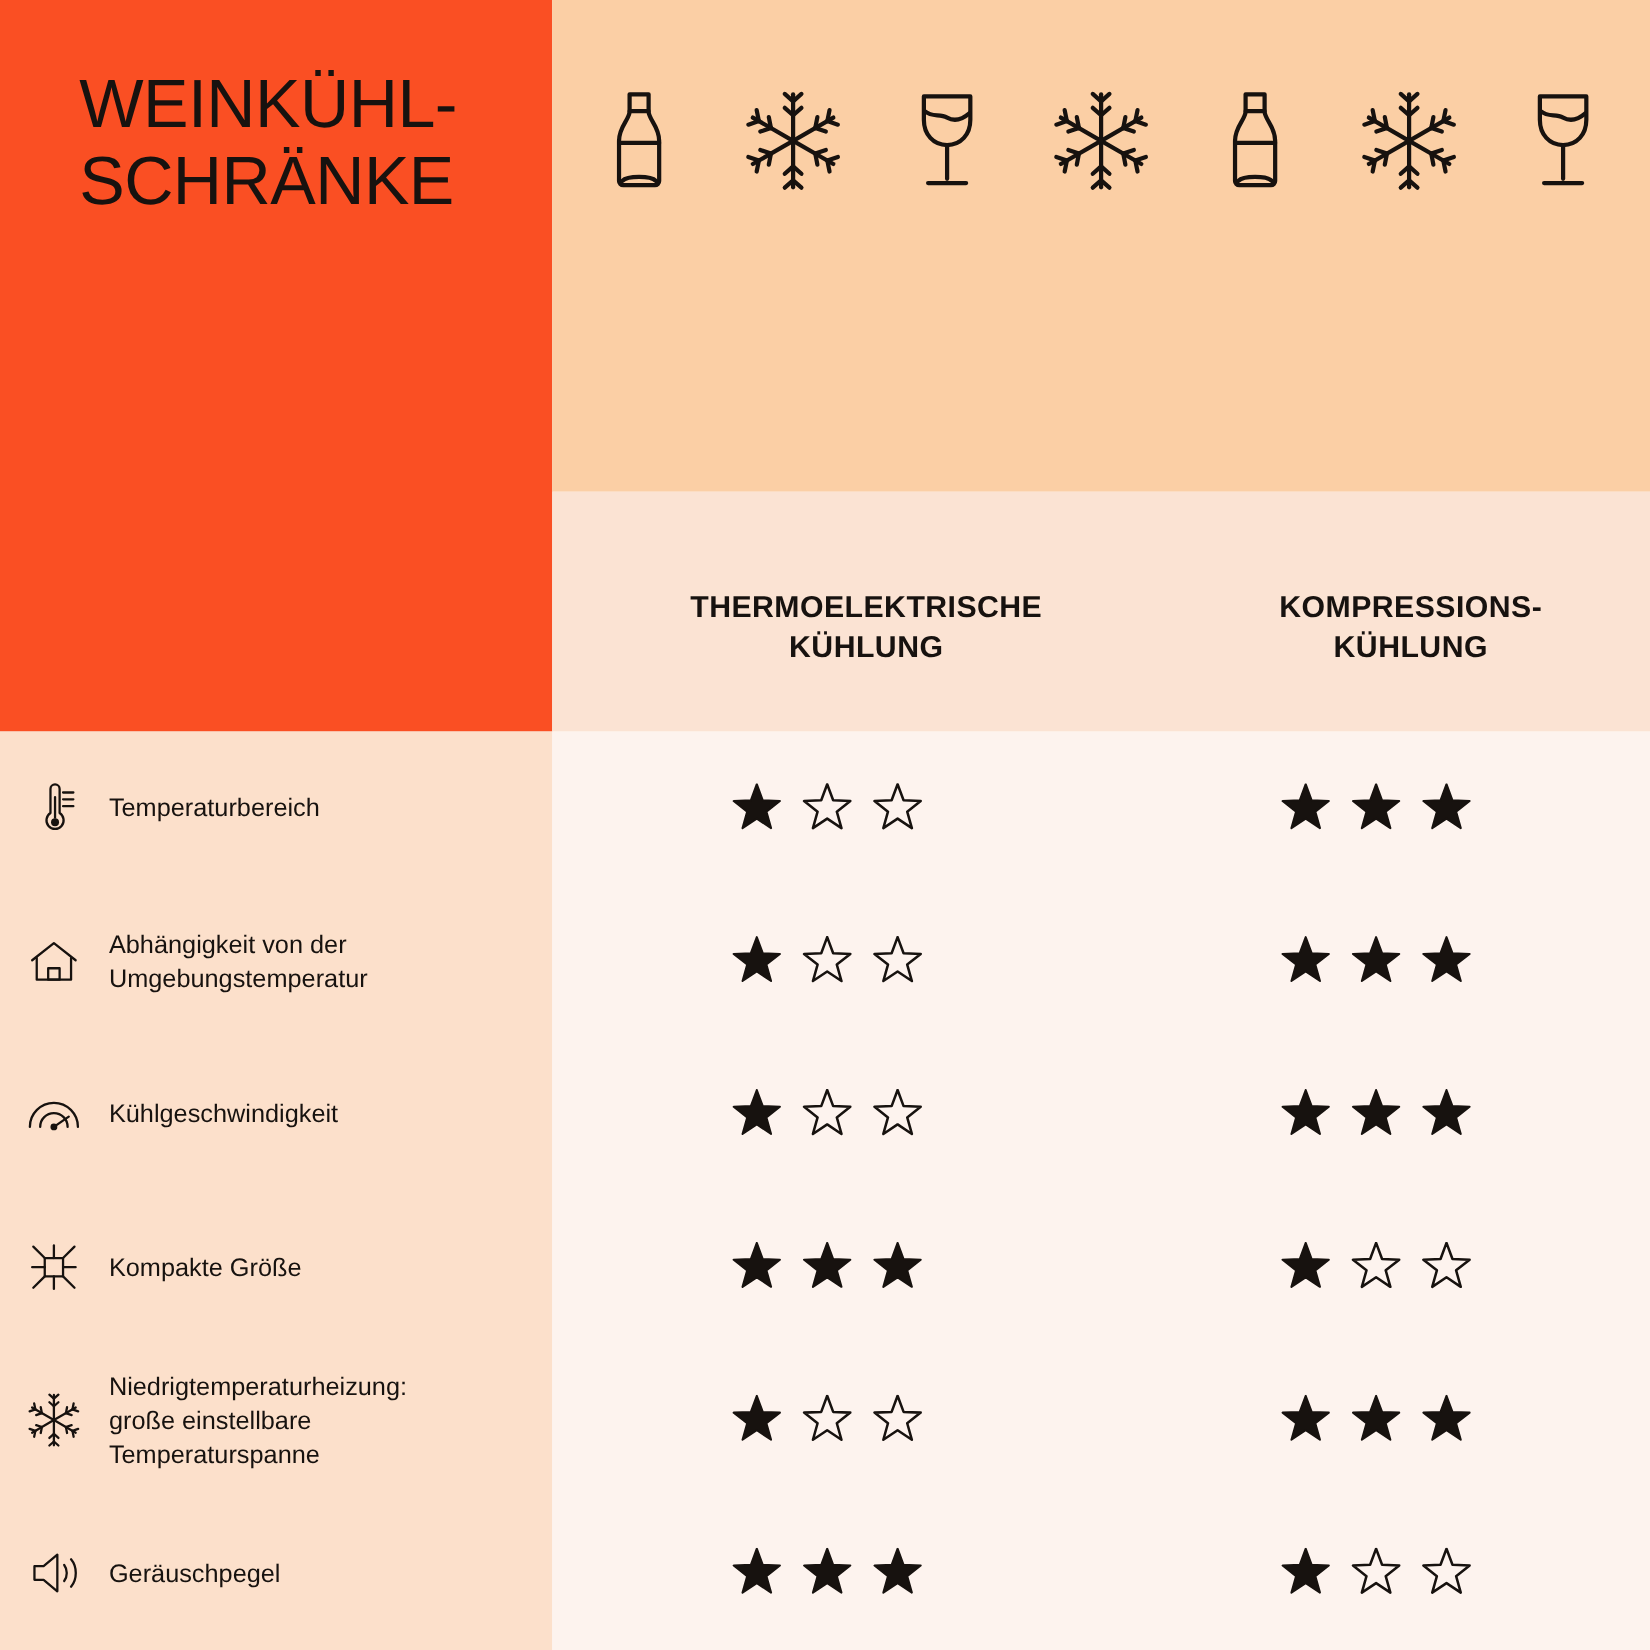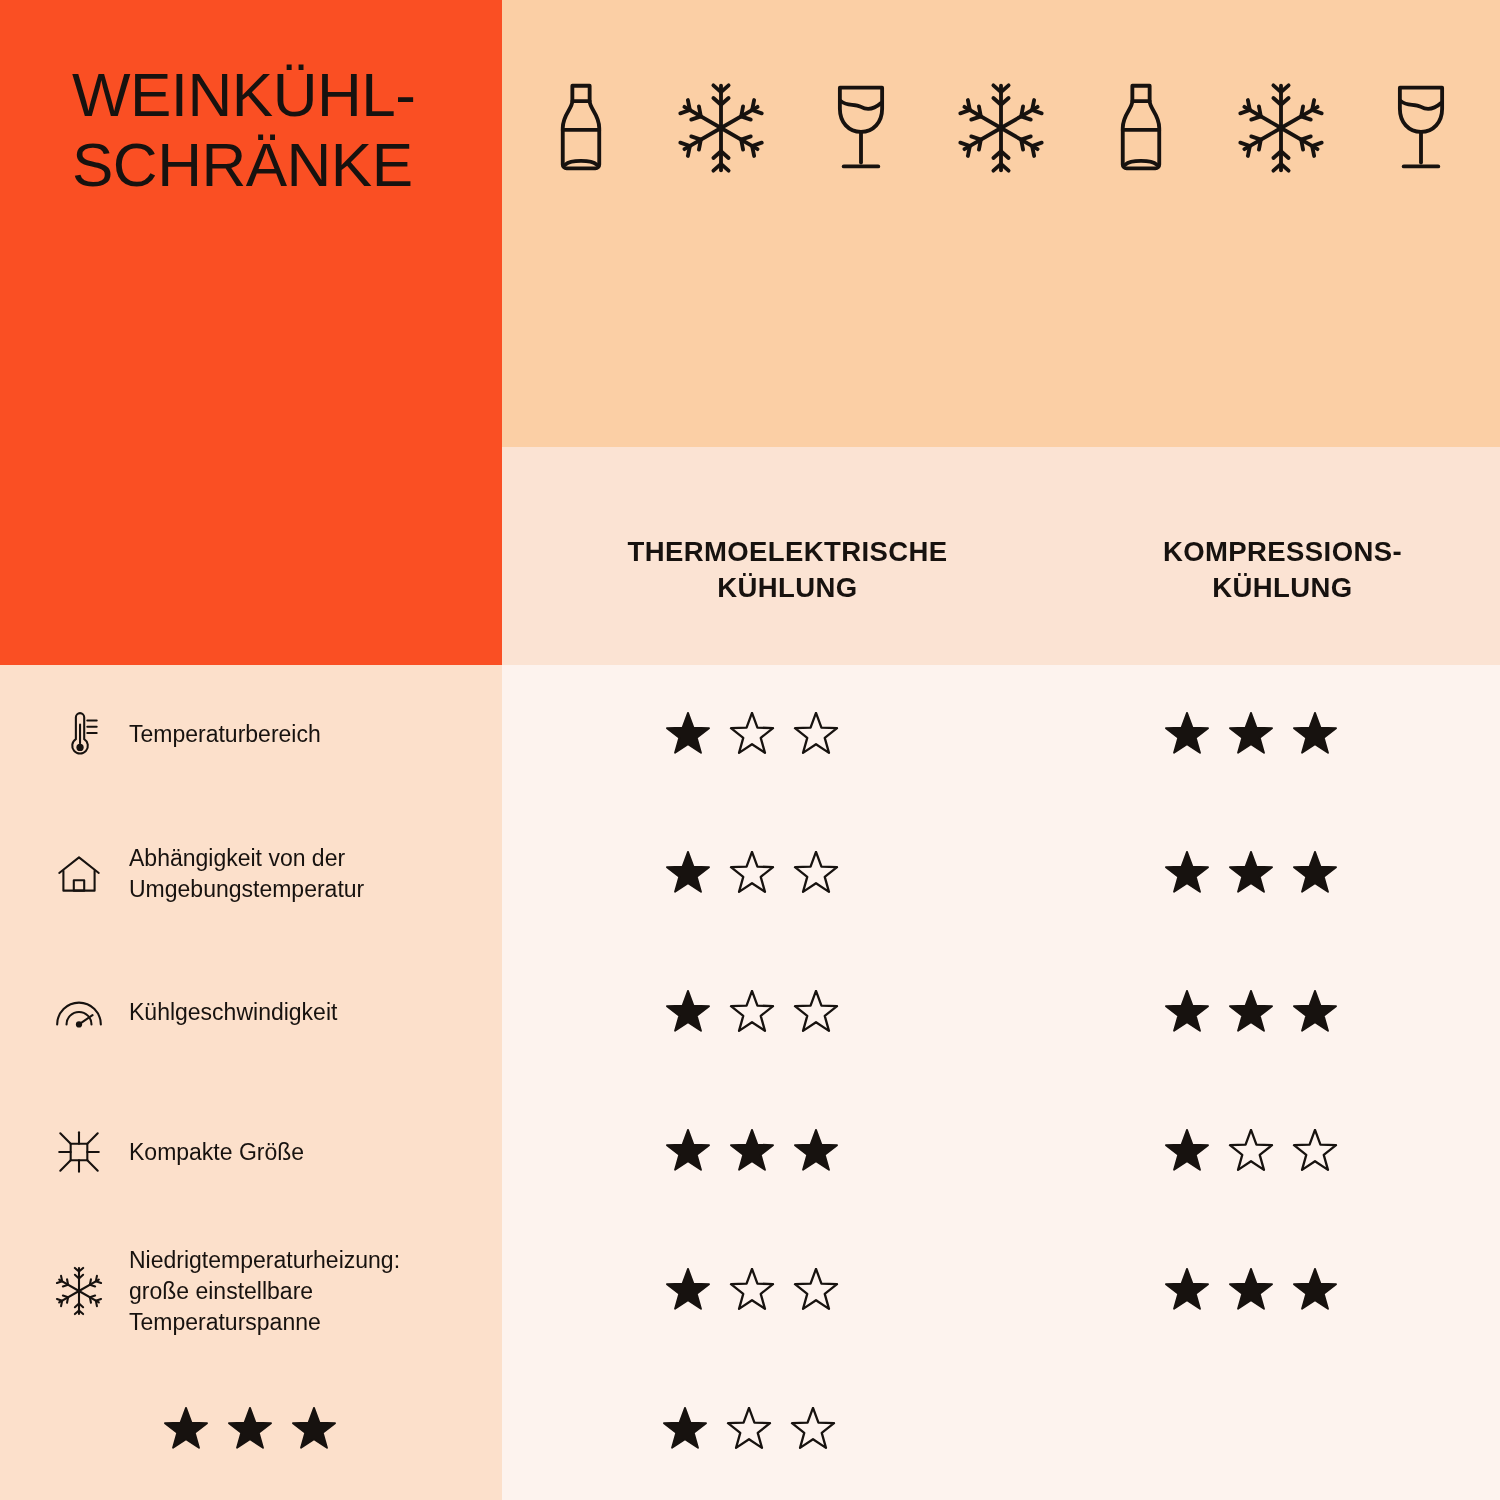--- a/index.html
+++ b/index.html
@@ -115,21 +115,21 @@
   .row {
     flex: 1 1 0;
     display: flex;
     align-items: center;
   }
   .row-label {
     width: 502px;
     display: flex;
     align-items: center;
     gap: 22px;
-    padding-left: 51px;
+    padding-left: 21px;
     box-sizing: border-box;
   }
   .row-icon {
     width: 56px;
     min-width: 56px;
     height: 56px;
     display: flex;
     align-items: center;
     justify-content: center;
   }
@@ -571,20 +571,30 @@
             </span>
             <span>
               <svg class="star" width="46" height="46" viewBox="0 0 100 100">
                 <polygon points="50.0,2.0 61.8,33.8 95.7,35.2 69.0,56.2 78.2,88.8 50.0,70.0 21.8,88.8 31.0,56.2 4.3,35.2 38.2,33.8" fill="#17120f" stroke="#17120f" stroke-width="4" stroke-linejoin="round"></polygon>
               </svg>
             </span>
           </div>
         </div>
       </div>
       <div class="row">
+        <div class="row-label">
+          <span class="row-icon">
+            <svg class="" width="52" height="52" viewBox="0 0 100 100" fill="none" stroke="#17120f" stroke-width="4" stroke-linecap="round" stroke-linejoin="round">
+              <path d="M16 38h16L56 18v64L32 62H16z"></path>
+              <path d="M68 36c6 8 6 20 0 28"></path>
+              <path d="M80 26c11 13 11 35 0 48"></path>
+            </svg>
+          </span>
+          <span class="row-text">Geräuschpegel</span>
+        </div>
         <div class="row-ratings">
           <div class="rating-cell">
             <span>
               <svg class="star" width="46" height="46" viewBox="0 0 100 100">
                 <polygon points="50.0,2.0 61.8,33.8 95.7,35.2 69.0,56.2 78.2,88.8 50.0,70.0 21.8,88.8 31.0,56.2 4.3,35.2 38.2,33.8" fill="#17120f" stroke="#17120f" stroke-width="4" stroke-linejoin="round"></polygon>
               </svg>
             </span>
             <span>
               <svg class="star" width="46" height="46" viewBox="0 0 100 100">
                 <polygon points="50.0,2.0 61.8,33.8 95.7,35.2 69.0,56.2 78.2,88.8 50.0,70.0 21.8,88.8 31.0,56.2 4.3,35.2 38.2,33.8" fill="#17120f" stroke="#17120f" stroke-width="4" stroke-linejoin="round"></polygon>

